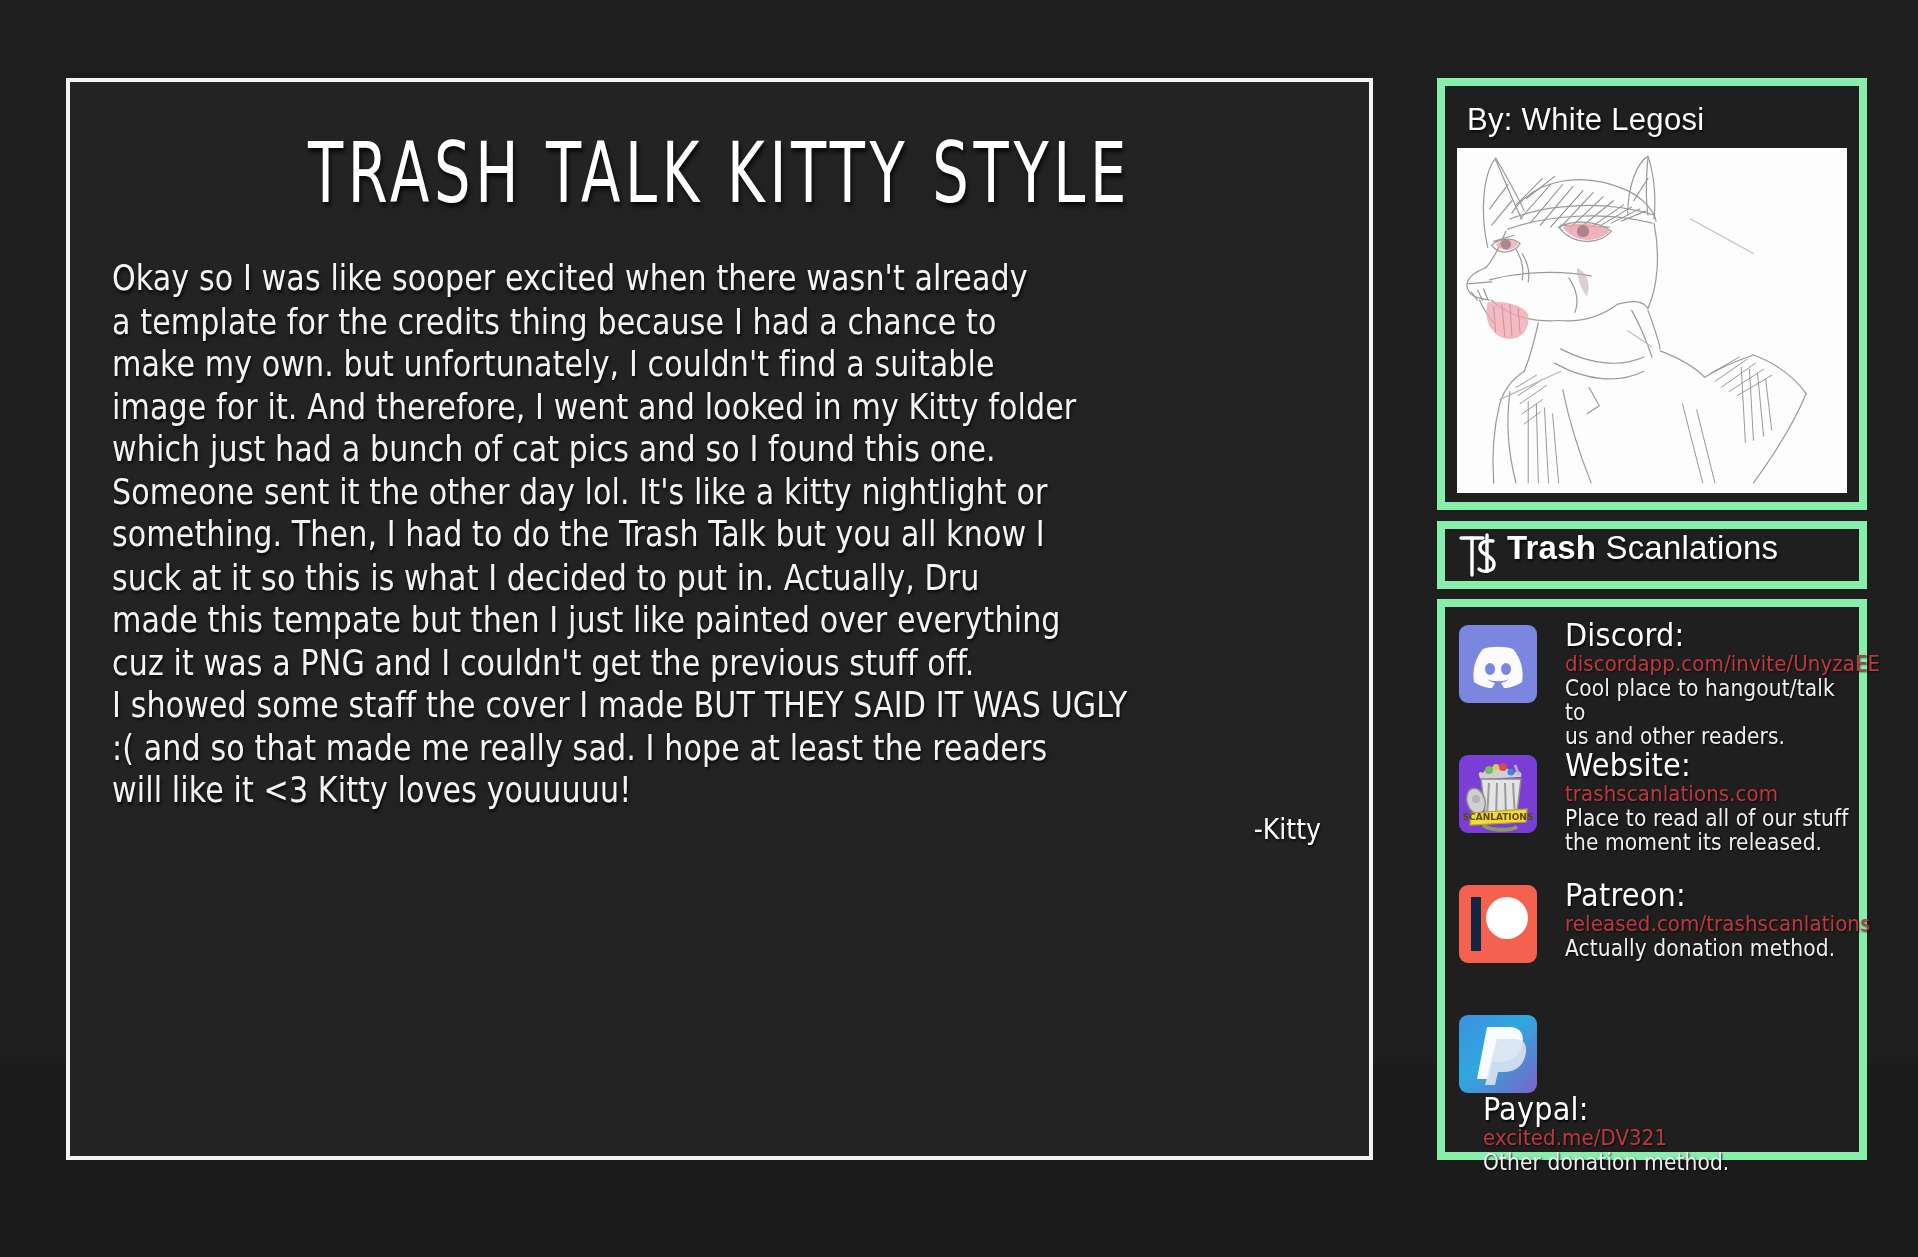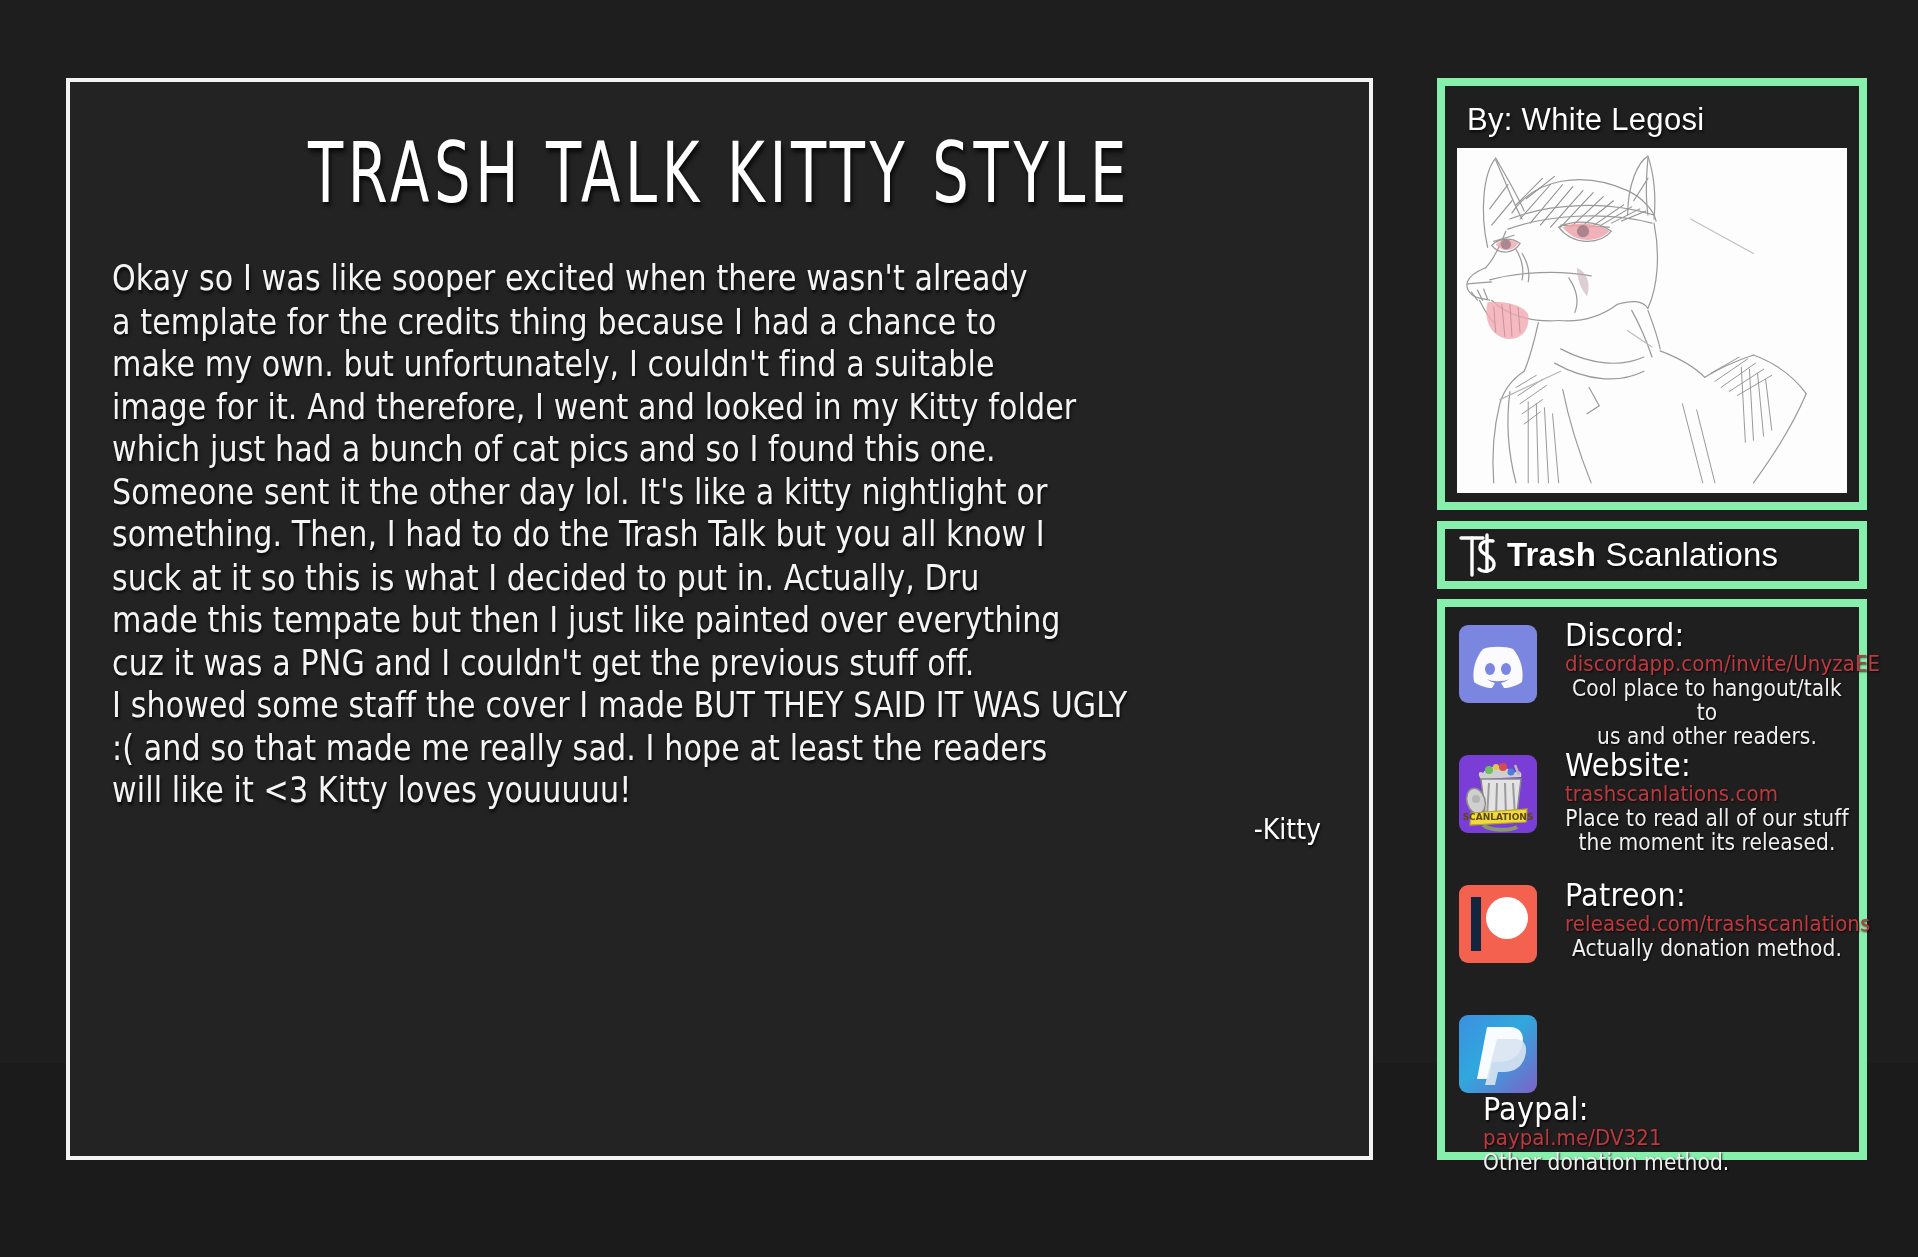--- a/index.html
+++ b/index.html
@@ -118,21 +118,20 @@
     position: relative;
     overflow: hidden;
   }
   #artist-art svg { display: block; width: 100%; height: 100%; }
 
   
   #group-box {
     top: 443px;
     height: 68px;
     display: flex;
-    align-items: center;
     padding-left: 8px;
   }
   #group-logo-mark {
     width: 56px; height: 52px; flex: 0 0 auto;
     position: relative;
   }
   #group-name {
     font-family: "Liberation Sans", sans-serif;
     font-size: 33px;
     font-weight: 300;
@@ -191,21 +190,20 @@
     text-shadow: 1px 1px 2px rgba(0,0,0,0.8);
   }
   .link-desc {
     font-family: "DejaVu Sans Condensed", "Liberation Sans Narrow", "Liberation Sans", sans-serif;
     font-size: 22.5px;
     color: #f0f0f0;
     line-height: 24px;
     white-space: pre-line;
     letter-spacing: 0.1px;
     text-shadow: 1px 1px 2px rgba(0,0,0,0.85);
-    text-align: center;
   }
 
   
   .icon-discord { background: #7b86e0; }
   .icon-website { background: #7a3ed6; }
   .icon-patreon { background: #f4614f; }
   .icon-paypal  { background: linear-gradient(135deg, #3e8fe0 0%, #2fa8dd 45%, #7c63c9 100%); }
 
   .icon-svg { position: absolute; inset: 0; width: 100%; height: 100%; }
 </style>
@@ -444,20 +442,20 @@
 
       <div class="link-row">
         <div class="link-icon icon-paypal">
           <svg class="icon-svg" viewBox="0 0 78 78">
             <path d="M28 12 L50 12 C62 12 66 20 63 31 C60 42 51 47 40 47 L33 47 L30 64 L18 64 Z" fill="#ffffff" opacity="0.97"></path>
             <path d="M38 24 L56 24 C66 24 69 32 66 42 C63 52 55 57 45 57 L39 57 L36 70 L26 70 Z" fill="#d8e4f2" opacity="0.9"></path>
           </svg>
         </div>
         <div class="link-text">
           <div class="link-title">Paypal:</div>
-          <div class="link-url">paypal.me/DV321</div>
+          <div class="link-url">excited.me/DV321</div>
           <div class="link-desc">Other donation method.</div>
         </div>
       </div>
 
     </div>
   </div>
 </div>
 
 </body></html>

